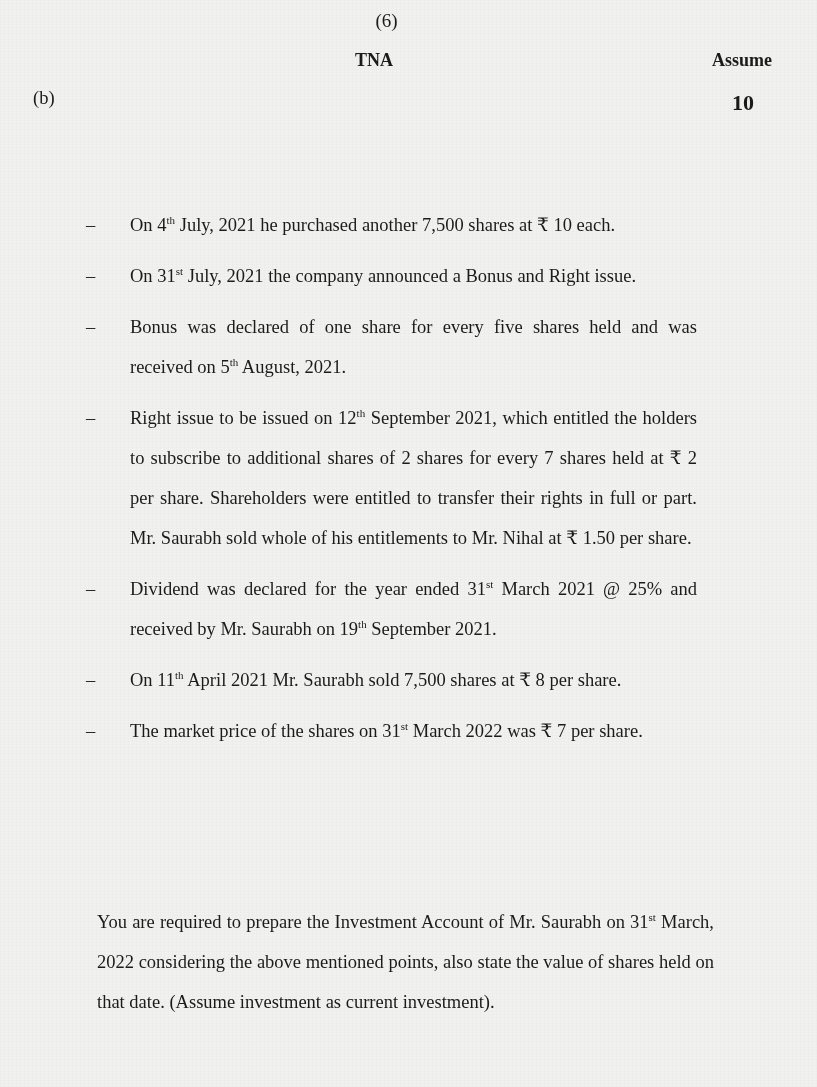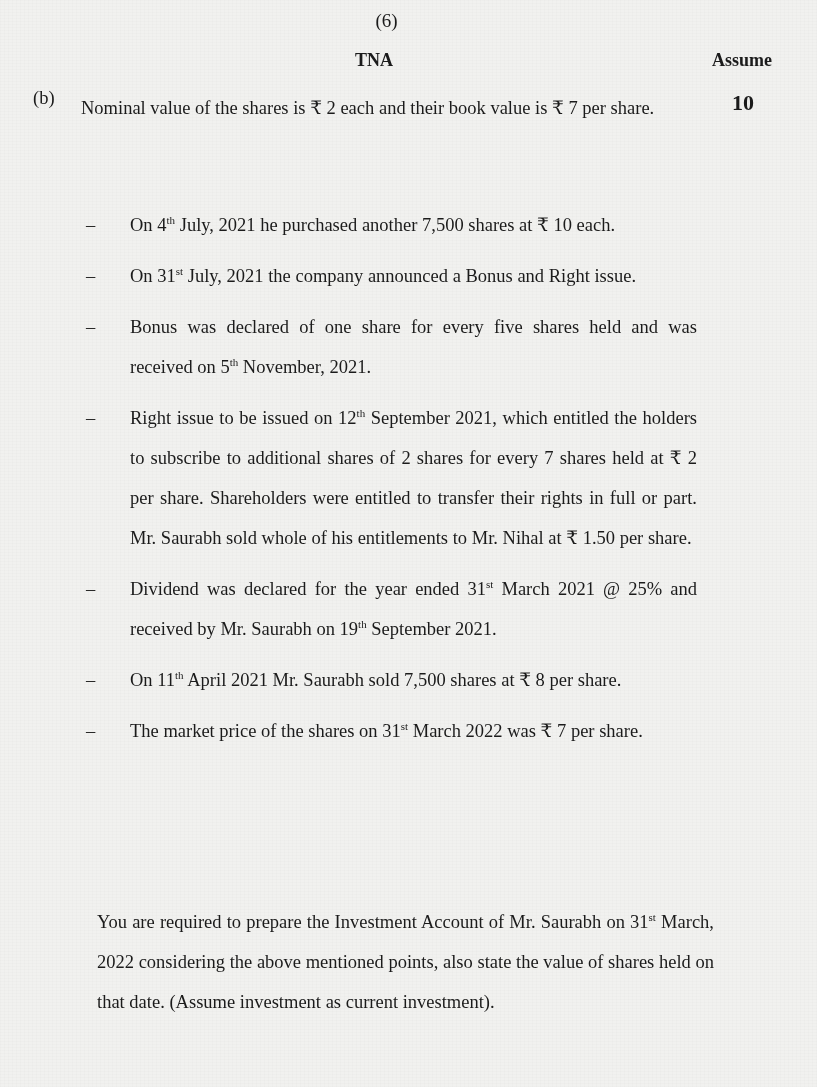--- a/index.html
+++ b/index.html
@@ -122,35 +122,34 @@
 <div class="header-row">
   <span class="section-title">TNA</span>
   <span class="marks-label">Assume</span>
 </div>
 
 <div class="question">
   <span class="q-label">(b)</span>
   <span class="q-marks">10</span>
 
   <p class="q-intro">
-    <span style="display:block;text-align:justify;text-align-last:left;">Nominal value of the shares is ₹ 2 each and their book value is  ₹ 7 per share.</span>
   </p>
 
   <ul class="bullets">
     <li class="bullet">
       <span class="dash">–</span>
       <span>On 4</span><sup>th</sup><span> July, 2021 he purchased another 7,500 shares at ₹ 10 each.</span>
     </li>
     <li class="bullet">
       <span class="dash">–</span>
       <span>On 31</span><sup>st</sup><span> July, 2021 the company announced a Bonus and Right issue.</span>
     </li>
     <li class="bullet">
       <span class="dash">–</span>
-      <span>Bonus was declared of one share for every five shares held and was received on 5</span><sup>th</sup><span> November, 2021.</span>
+      <span>Bonus was declared of one share for every five shares held and was received on 5</span><sup>th</sup><span> August, 2021.</span>
     </li>
     <li class="bullet">
       <span class="dash">–</span>
       <span>Right issue to be issued on 12</span><sup>th</sup><span> September 2021, which entitled the holders to subscribe to additional shares of 2 shares for every 7 shares held at ₹ 2 per share. Shareholders were entitled to transfer their rights in full or part. Mr. Saurabh sold whole of his entitlements to Mr. Nihal at ₹ 1.50 per share.</span>
     </li>
     <li class="bullet">
       <span class="dash">–</span>
       <span>Dividend was declared for the year ended 31</span><sup>st</sup><span> March 2021 @ 25% and received by Mr. Saurabh on 19</span><sup>th</sup><span> September 2021.</span>
     </li>
     <li class="bullet">

